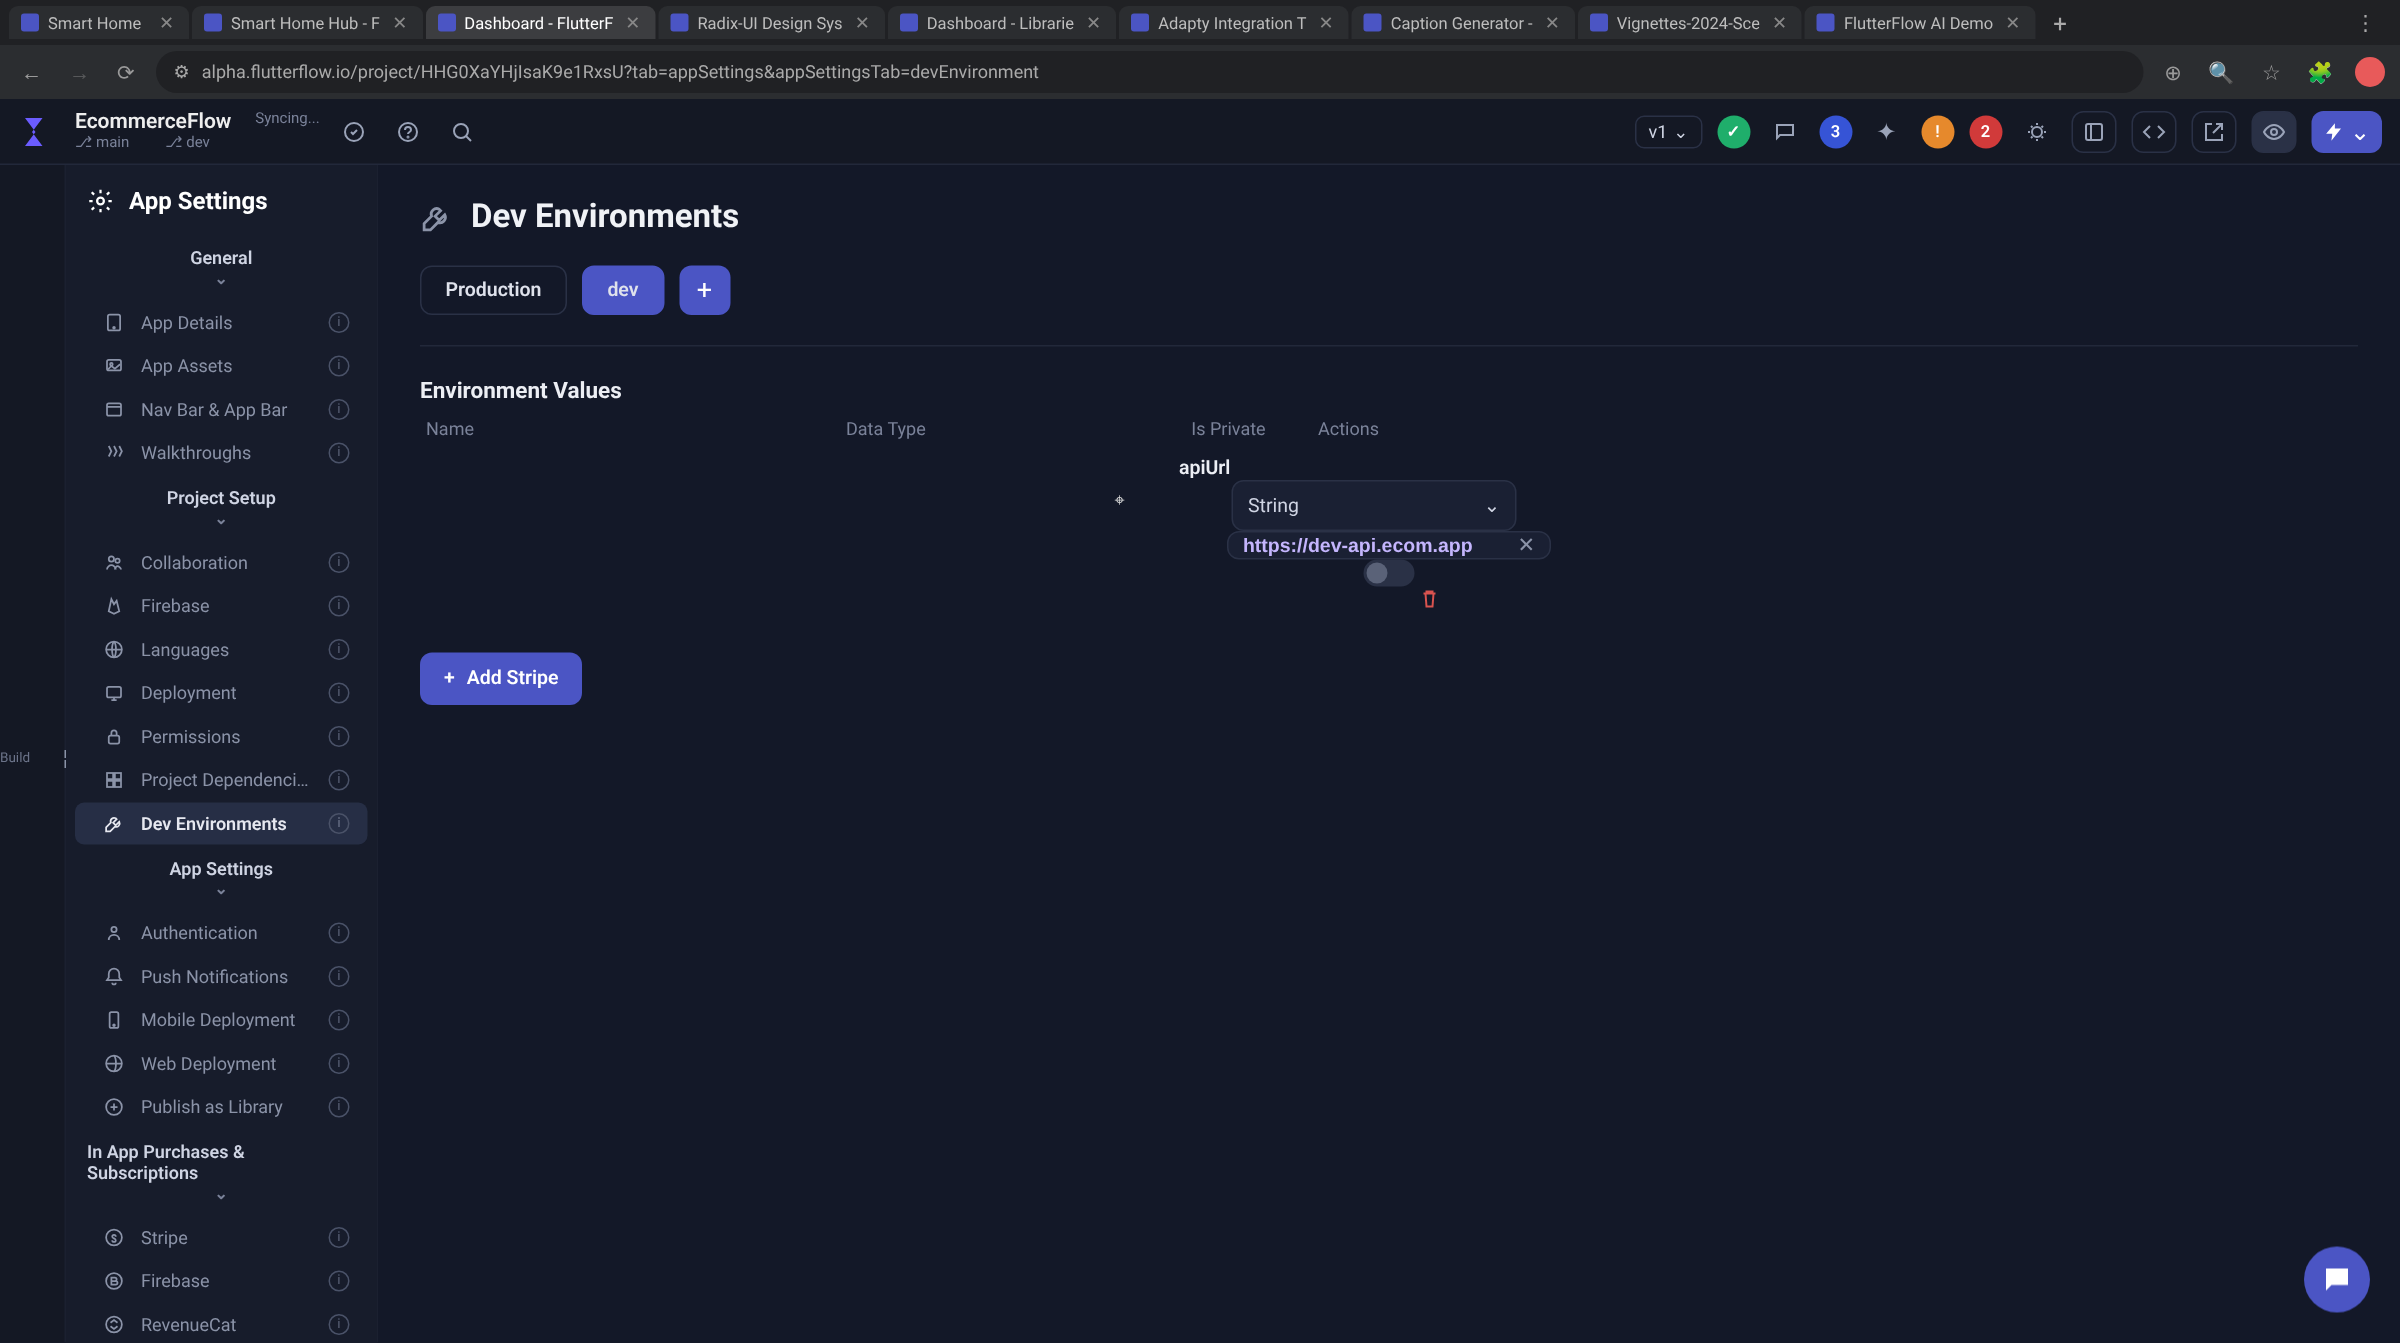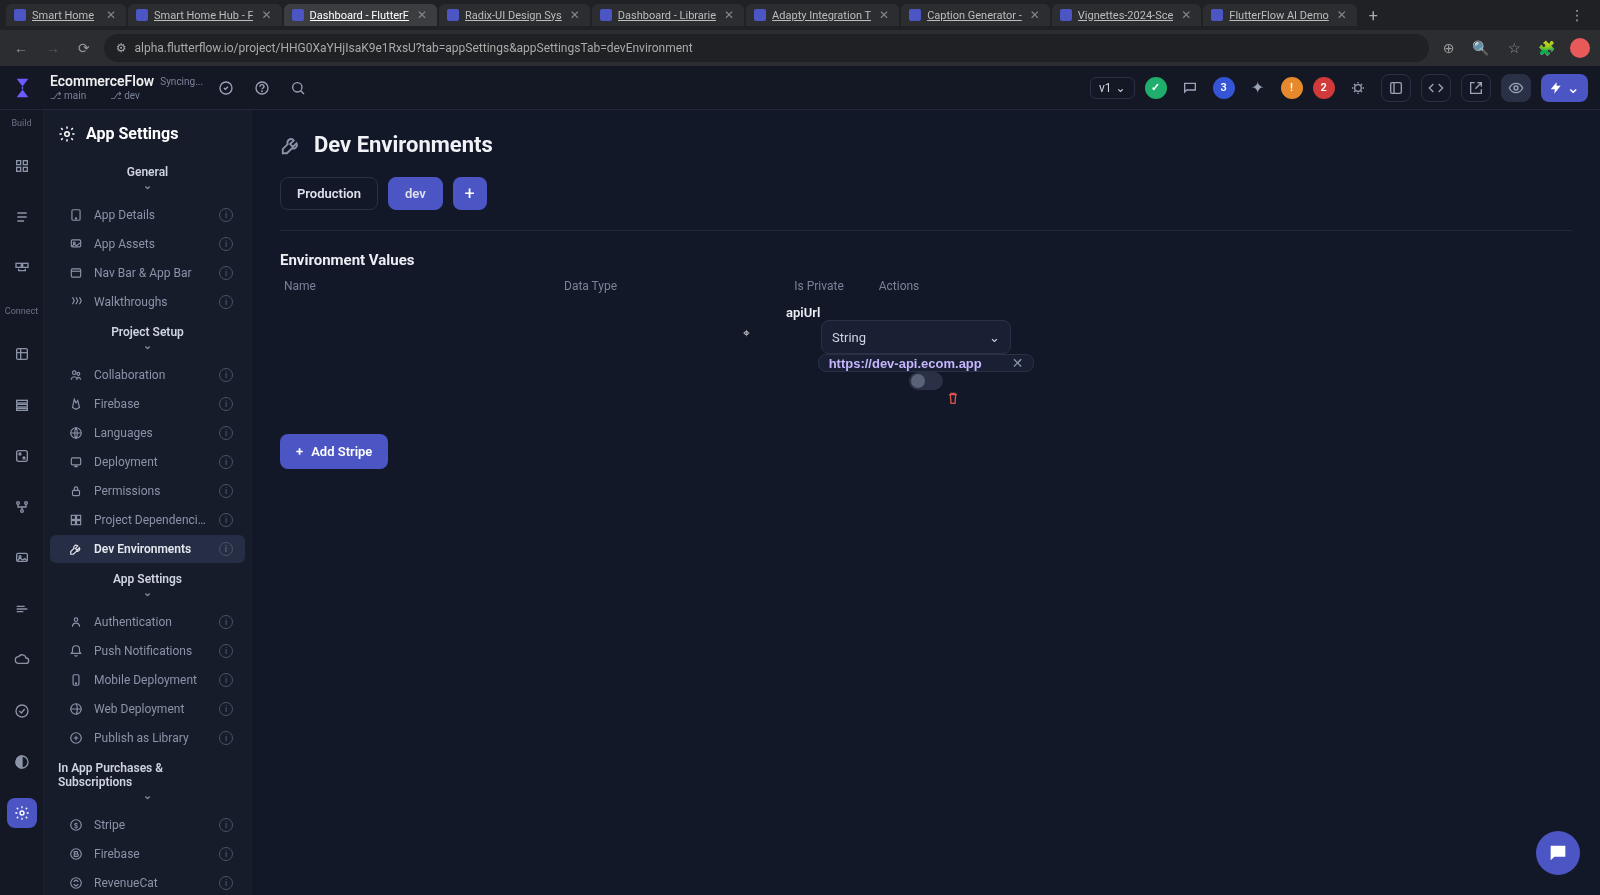--- a/index.html
+++ b/index.html
@@ -24,21 +24,21 @@
     font-size: 11px; padding: 4px 8px;
     border-radius: 6px 6px 0 0; margin-right: 2px;
     min-width: 120px; max-width: 165px;
     cursor: pointer;
   }
   .tab.active { background: #3c3d40; color: #fff; }
   .tab-favicon {
     width: 12px; height: 12px; background: #4b55c4;
     border-radius: 2px; flex-shrink: 0;
   }
-  .tab-title { flex: 1; white-space: nowrap; overflow: hidden; text-overflow: ellipsis; text-decoration: underline; }
+  .tab-title { flex: 1; white-space: nowrap; overflow: hidden; text-overflow: ellipsis; }
   .tab-close { font-size: 12px; color: #888; padding: 0 2px; }
   .new-tab { color: #aaa; padding: 0 10px; font-size: 16px; cursor: pointer; }
   .tab-spacer { flex: 1; }
   .chrome-menu { color: #aaa; padding: 0 10px; font-size: 14px; }
 
   .url-bar-row {
     display: flex; align-items: center; gap: 10px;
     height: 36px; padding: 0 10px; background: #2b2d30;
   }
   .nav-icon { color: #9a9a9a; font-size: 14px; padding: 4px; cursor: pointer; }
@@ -55,21 +55,21 @@
     display: flex; align-items: center; height: 44px;
     padding: 0 12px; gap: 10px;
     background: #141824; border-bottom: 1px solid #22283a;
   }
   .ff-logo {
     width: 28px; height: 28px; display: flex;
     align-items: center; justify-content: center;
     color: #6b5cff; font-size: 18px;
   }
   .proj-block { display: flex; flex-direction: column; line-height: 1.1; }
-  .proj-title-row { display: flex; align-items: center; gap: 6px; }
+  .proj-title-row { display: flex; align-items: flex-start; gap: 16px; }
   .proj-name { font-size: 14px; font-weight: 600; color: #eee; }
   .proj-sync { font-size: 10px; color: #7a8299; }
   .proj-sub { font-size: 10px; color: #7a8299; display: flex; gap: 24px; }
   .top-icon {
     width: 26px; height: 26px; display: flex;
     align-items: center; justify-content: center;
     color: #9aa3b8; cursor: pointer; border-radius: 6px;
   }
   .top-icon svg { width: 16px; height: 16px; }
   .top-spacer { flex: 1; }
@@ -96,21 +96,21 @@
     display: flex; align-items: center; gap: 4px;
     background: #4b55c4; color: #fff; border-radius: 8px;
     height: 28px; padding: 0 8px; cursor: pointer;
   }
 
   
   .app-body { display: flex; height: calc(895px - 30px - 36px - 44px); }
 
   .icon-rail {
     width: 44px; background: #141824;
-    display: flex; flex-direction: column; align-items: center;
+    display: flex; flex-direction: row; align-items: center;
     padding-top: 6px; gap: 21px;
     border-right: 1px solid #1b2030;
   }
   .rail-section-label { font-size: 9px; color:#6b7389; margin: 2px 0; }
   .rail-icon {
     width: 30px; height: 30px; display: flex;
     align-items: center; justify-content: center;
     border-radius: 8px; color: #8b93a8; cursor: pointer;
   }
   .rail-icon.active { background: #4b55c4; color: #fff; }

